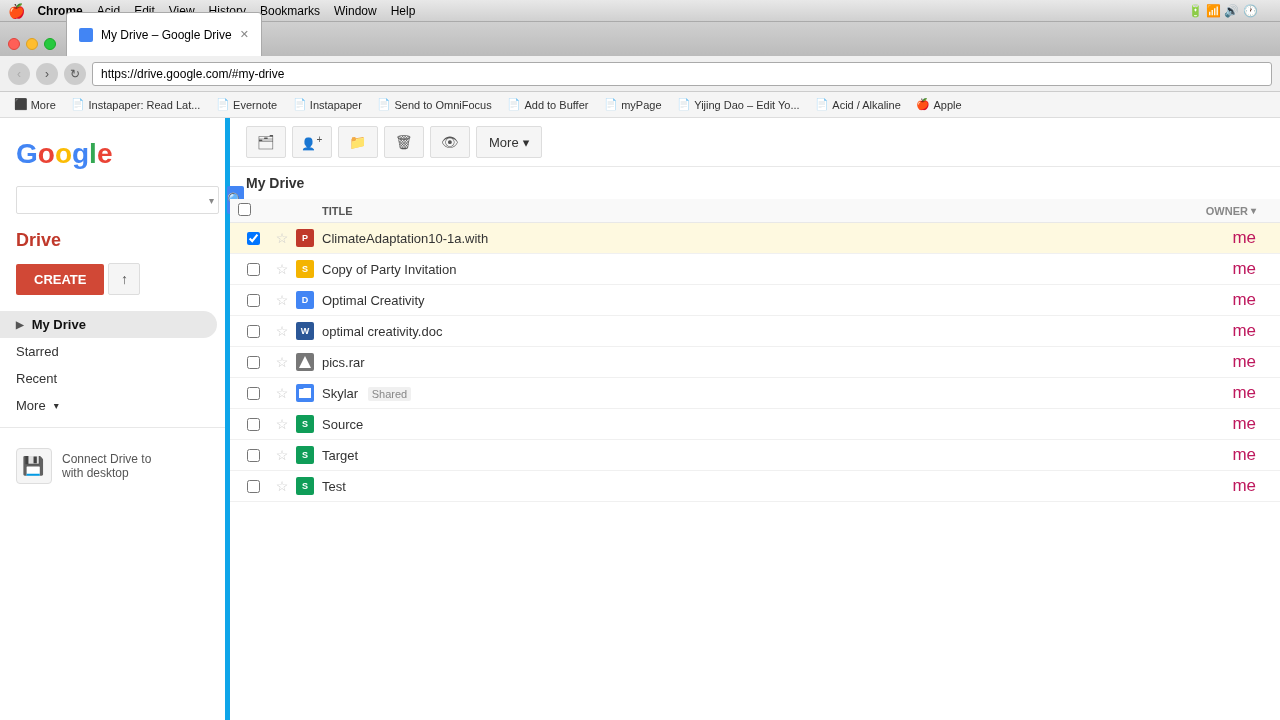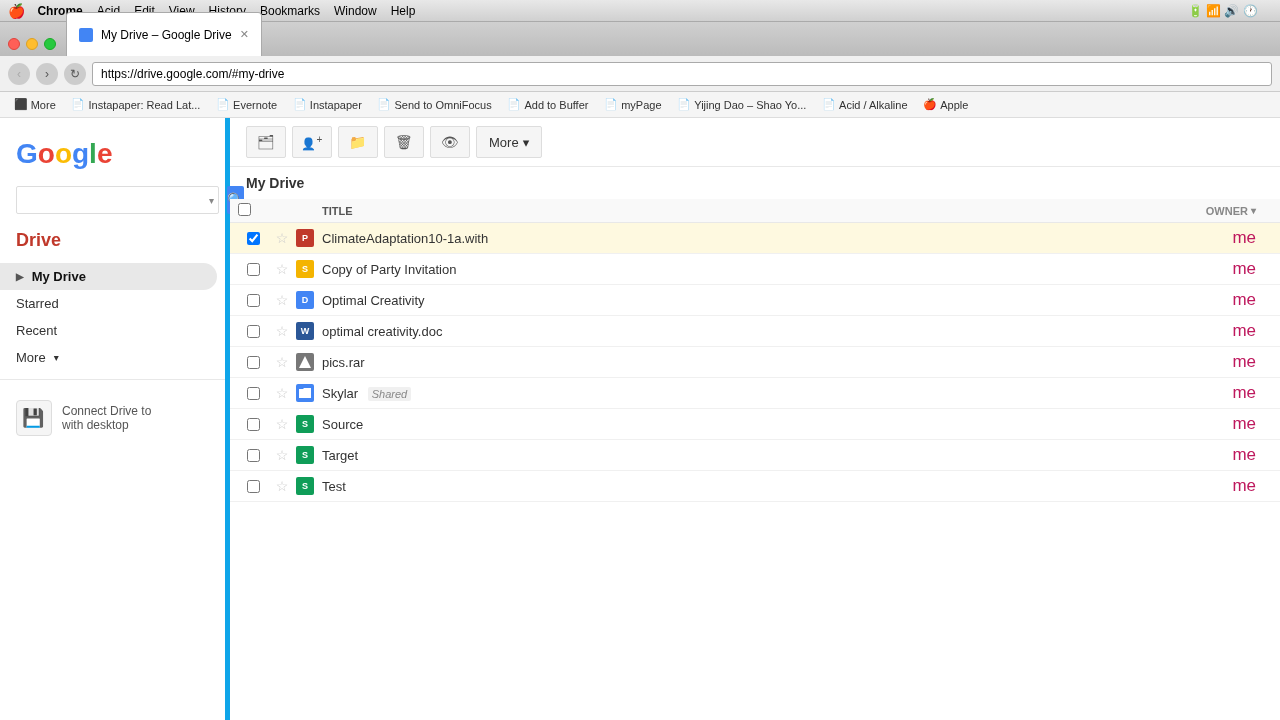--- a/index.html
+++ b/index.html
@@ -251,21 +251,21 @@
     .file-star {
       width: 28px; display: flex; align-items: center; justify-content: center;
       color: #ccc; font-size: 14px;
     }
     .file-icon-cell {
       width: 26px; display: flex; align-items: center;
     }
     .file-name { flex: 1; color: #333; }
     .file-shared-badge {
       font-size: 11px; color: #888; margin-left: 6px;
-      background: #f0f0f0; border-radius: 2px; padding: 1px 4px; font-style: italic;
+      background: #f0f0f0; border-radius: 2px; padding: 1px 4px;
     }
     .file-owner { width: 120px; text-align: right; padding-right: 16px; color: #be185d; font-size: 17px; }
 
     
     input[type="checkbox"] { width: 13px; height: 13px; }
 
     
     .icon-pptx { width: 18px; height: 18px; background: #c0392b; border-radius: 2px; display: flex; align-items: center; justify-content: center; font-size: 9px; color: #fff; font-weight: bold; }
     .icon-slides { width: 18px; height: 18px; background: #f4b400; border-radius: 2px; display: flex; align-items: center; justify-content: center; font-size: 9px; color: #fff; font-weight: bold; }
     .icon-docs { width: 18px; height: 18px; background: #4285f4; border-radius: 2px; display: flex; align-items: center; justify-content: center; font-size: 9px; color: #fff; font-weight: bold; }
@@ -339,21 +339,21 @@
   <div class="bookmark-item">
     <span>📄</span>
     <span>Add to Buffer</span>
   </div>
   <div class="bookmark-item">
     <span>📄</span>
     <span>myPage</span>
   </div>
   <div class="bookmark-item">
     <span>📄</span>
-    <span>Yijing Dao – Shao Yo...</span>
+    <span>Yijing Dao – Edit Yo...</span>
   </div>
   <div class="bookmark-item">
     <span>📄</span>
     <span>Acid / Alkaline</span>
   </div>
   <div class="bookmark-item">
     <span>🍎</span>
     <span>Apple</span>
   </div>
 </div>
@@ -369,20 +369,26 @@
     <div class="search-area">
       <div class="search-input-wrap">
         <input type="text" style="flex: 1 1 0%; border: none; outline: none; font-size: 13px; padding: 0px 6px;">
         <span class="search-dropdown">▾</span>
       </div>
       <button class="search-btn">🔍</button>
     </div>
 
     <div class="drive-label">Drive</div>
 
+    <div class="create-area">
+      <button class="create-btn">CREATE</button>
+      <div class="upload-btn">
+        <span>↑</span>
+      </div>
+    </div>
 
     <div class="sidebar-item active">
       <span style="color:#555;font-size:10px;">▶</span>
       <span>My Drive</span>
     </div>
     <div class="sidebar-item">
       <span>Starred</span>
     </div>
     <div class="sidebar-item">
       <span>Recent</span>

